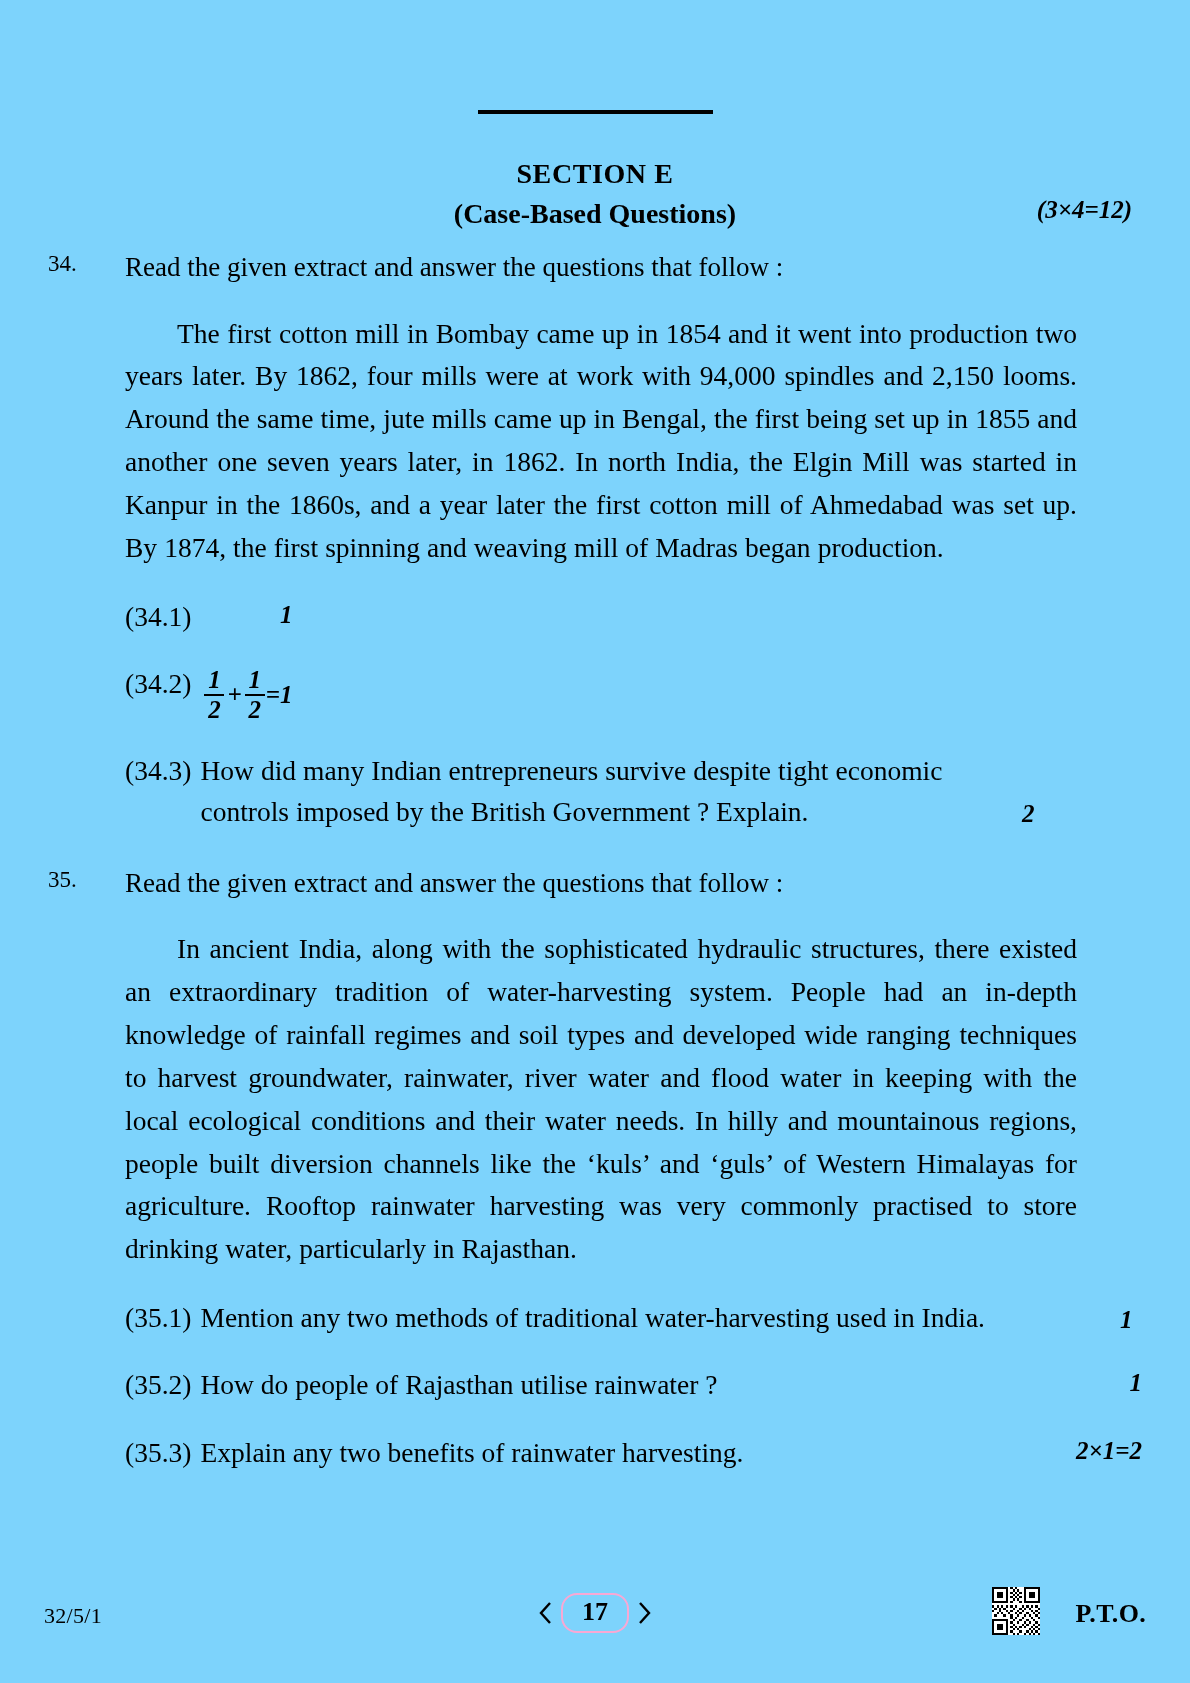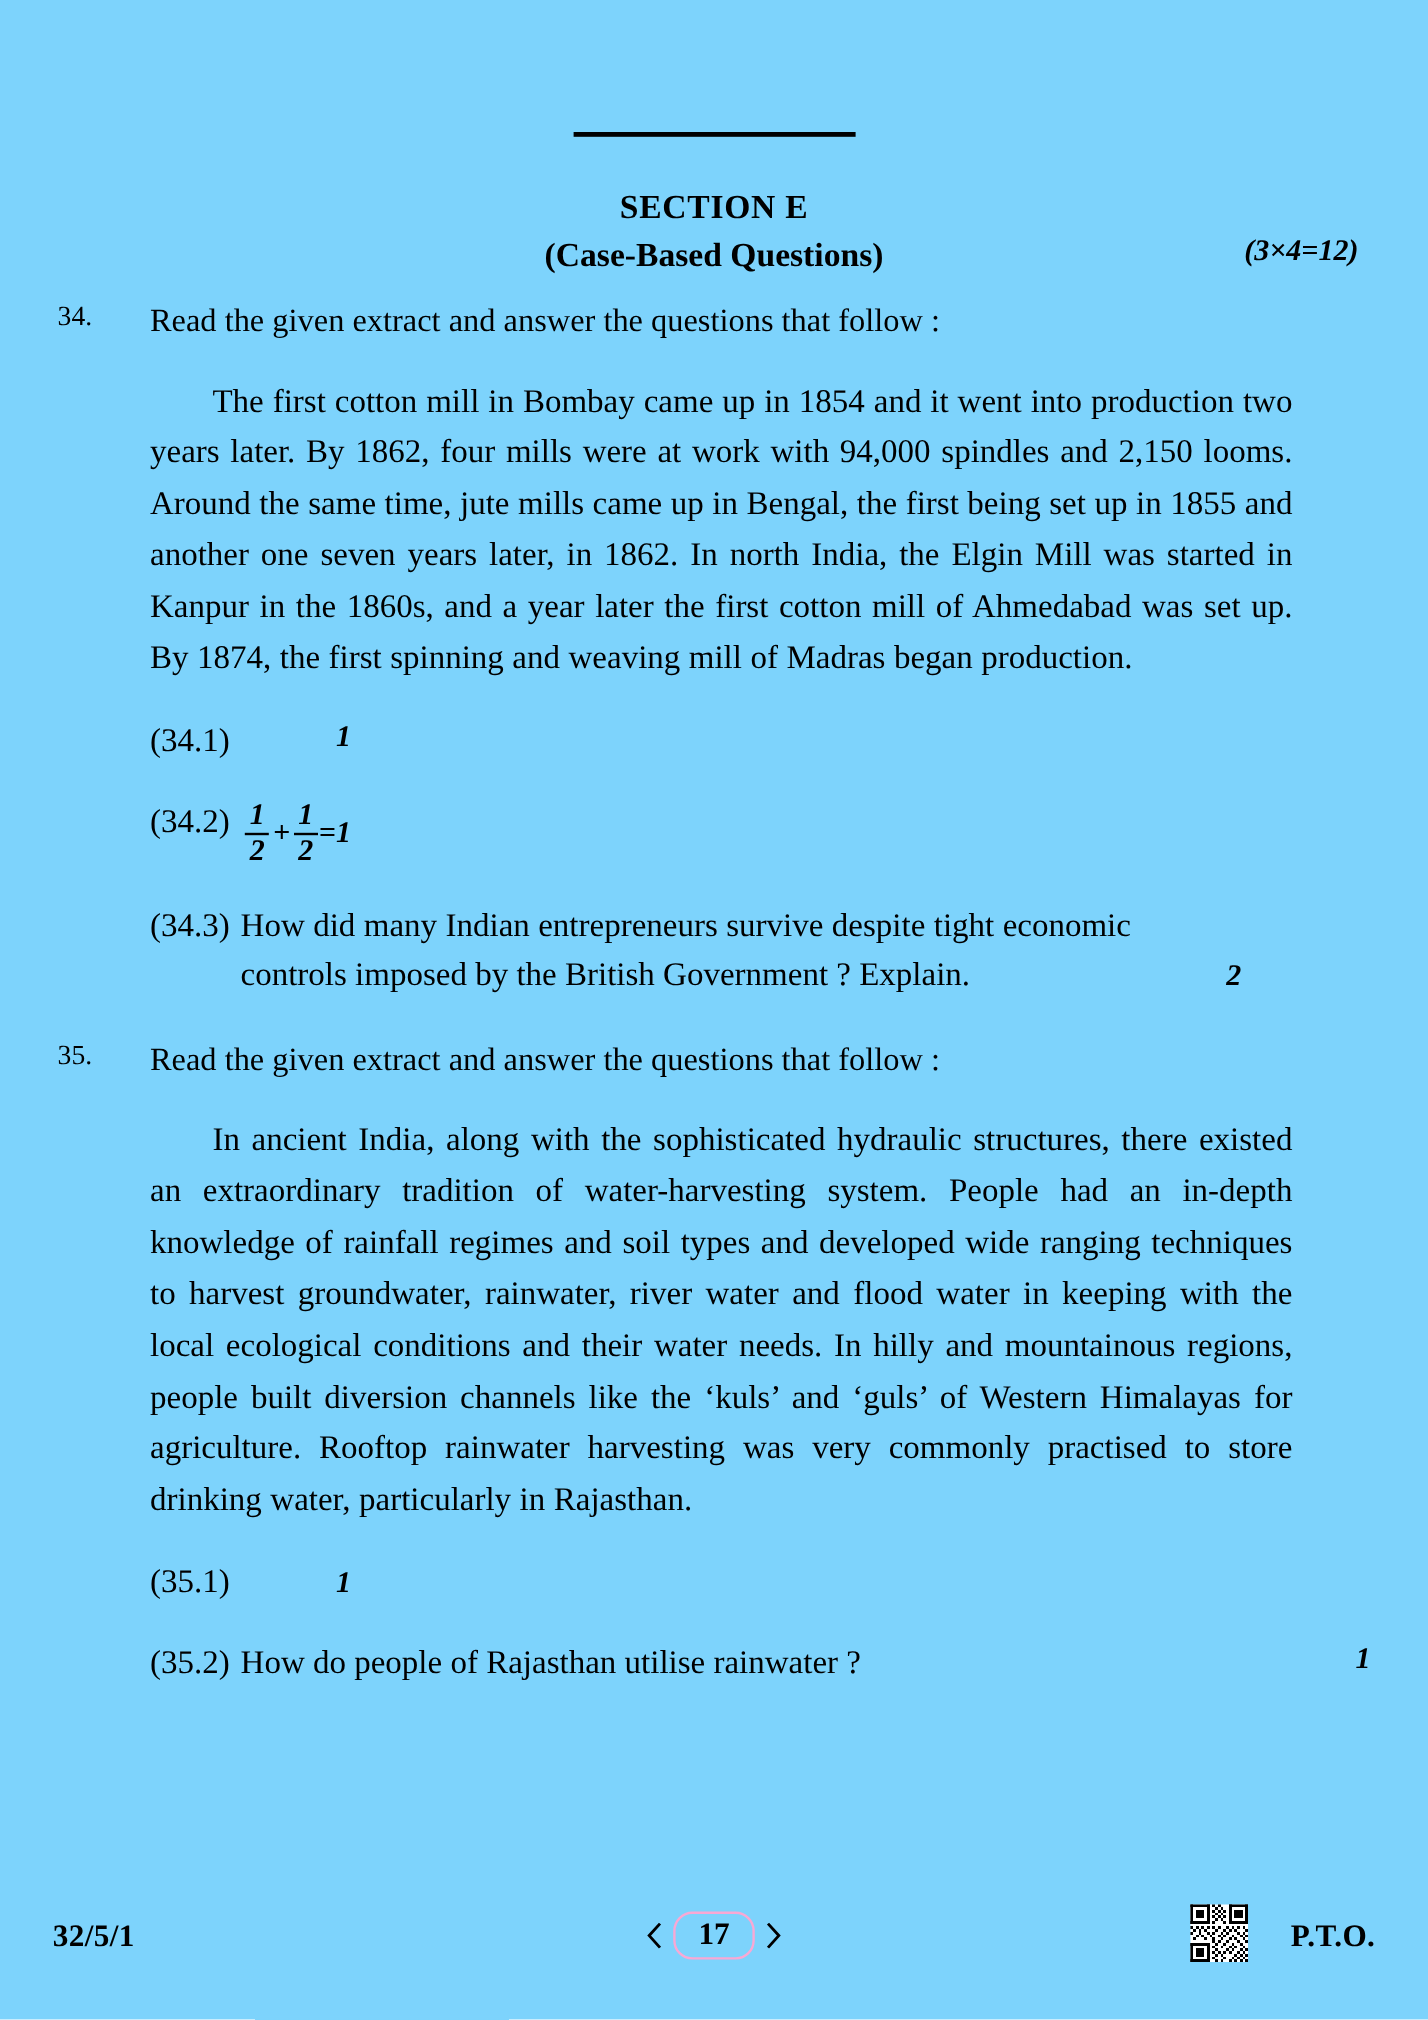--- a/index.html
+++ b/index.html
@@ -172,22 +172,22 @@
     position: absolute;
     left: 44px;
     right: 44px;
     bottom: 52px;
     height: 58px;
   }
   .footer-left {
     position: absolute;
     left: 0;
     bottom: 2px;
-    font-size: 26px;
-    font-weight: bold;
+    font-size: 22px;
+    font-weight: normal;
     letter-spacing: 0.3px;
   }
   .footer-right {
     position: absolute;
     right: 0;
     bottom: 2px;
     font-size: 26px;
     font-weight: bold;
     letter-spacing: 0.3px;
   }
@@ -290,33 +290,39 @@
       <div class="qnum">35.</div>
       <div class="qstem">Read the given extract and answer the questions that follow :</div>
     </div>
 
     <div class="passage p35">In ancient India, along with the sophisticated hydraulic structures, there existed an extraordinary tradition of water-harvesting system. People had an in-depth knowledge of rainfall regimes and soil types and developed wide ranging techniques to harvest groundwater, rainwater, river water and flood water in keeping with the local ecological conditions and their water needs. In hilly and mountainous regions, people built diversion channels like the ‘kuls’ and ‘guls’ of Western Himalayas for agriculture. Rooftop rainwater harvesting was very commonly practised to store drinking water, particularly in Rajasthan.</div>
 
     <div class="gap-md"></div>
 
     <div class="subq">
       <div class="lbl">(35.1)</div>
+      <div class="txt justified" style="width:840px;flex:0 0 840px;">Mention any two methods of traditional water-harvesting used in India.</div>
       <div class="mk" style="align-self:flex-end;">1</div>
     </div>
 
     <div class="gap-md"></div>
 
     <div class="subq">
       <div class="lbl">(35.2)</div>
       <div class="txt">How do people of Rajasthan utilise rainwater ?</div>
       <div class="mk">1</div>
     </div>
 
     <div class="gap-md"></div>
 
+    <div class="subq">
+      <div class="lbl">(35.3)</div>
+      <div class="txt">Explain any two benefits of rainwater harvesting.</div>
+      <div class="mk">2×1=2</div>
+    </div>
 
   </div>
 
   <div class="footer">
     <div class="footer-left">32/5/1</div>
 
     <div class="pagebox">
       <span class="chev">
         <svg viewBox="0 0 13 22" width="13" height="22" aria-hidden="true">
           <path d="M11 1 L2 11 L11 21" fill="none" stroke="#000" stroke-width="2.4"></path>

